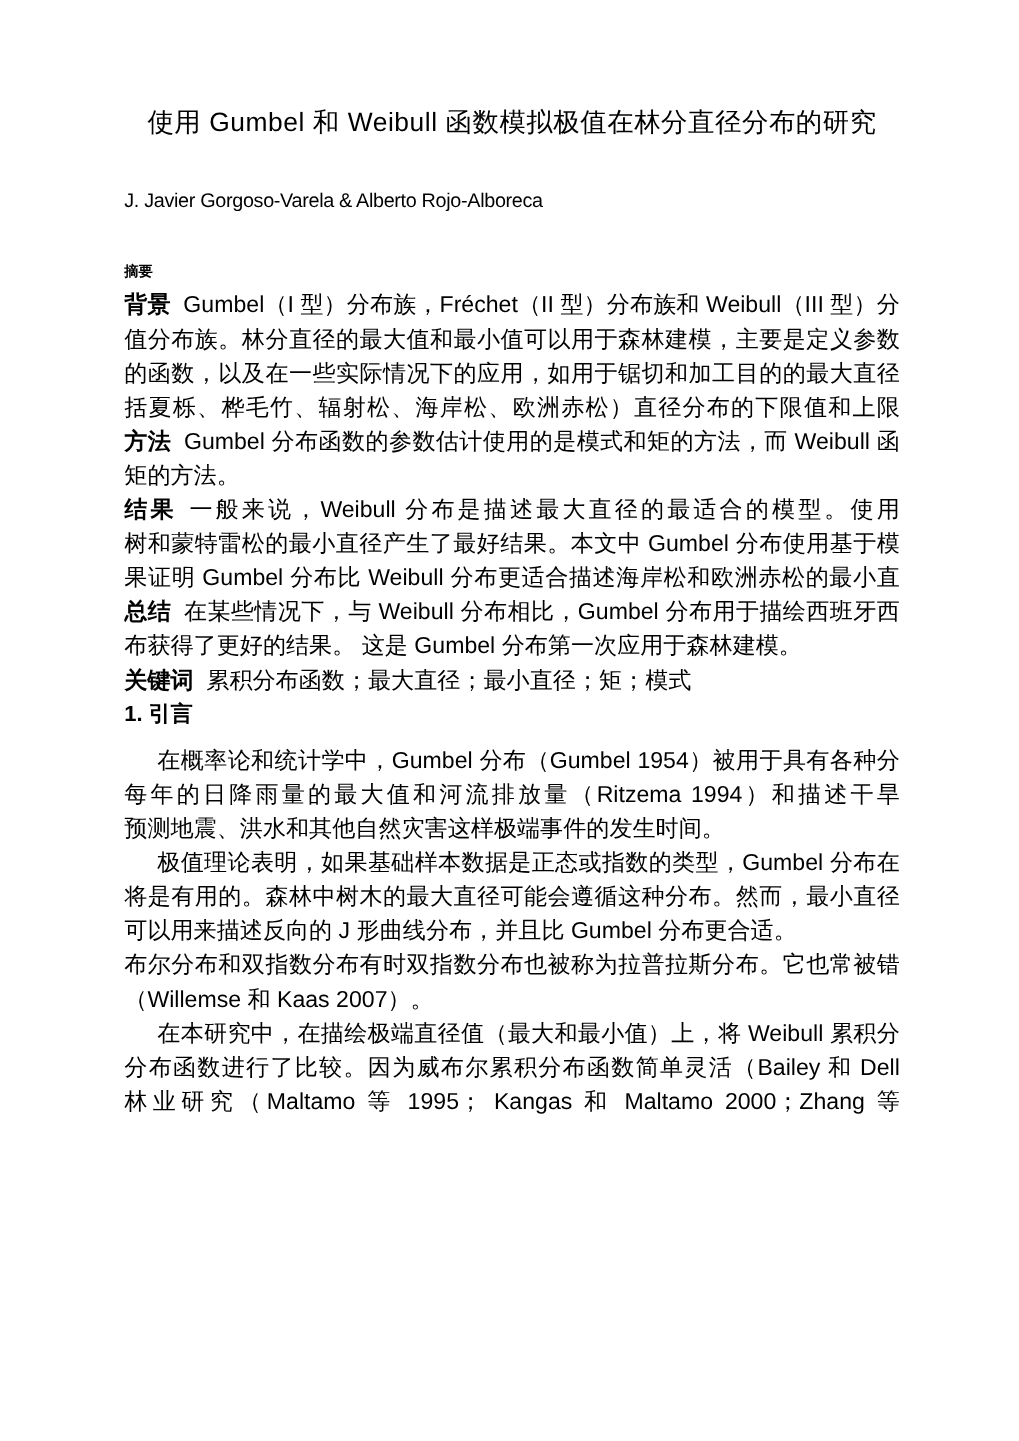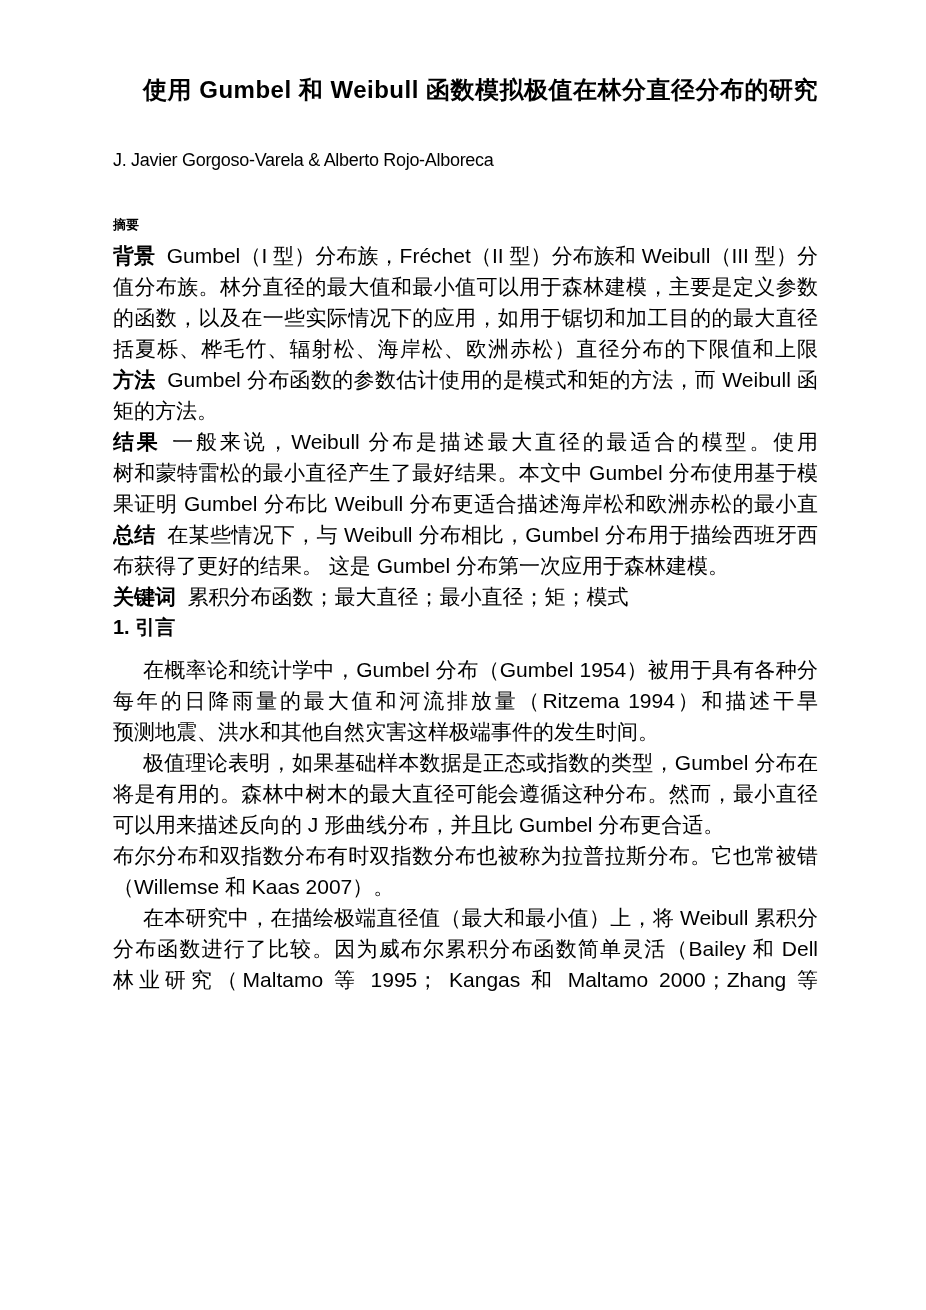--- a/index.html
+++ b/index.html
@@ -16,24 +16,24 @@
   }
   .page {
     box-sizing: border-box;
     width: 926px;
     height: 1310px;
     padding: 0 108px 0 113px;
     overflow: hidden;
     background: #ffffff;
   }
   .title {
-    margin: 75px 0 0 0;
+    margin: 97px 0 0 0;
     font-size: 24px;
-    font-weight: bold;
-    text-align: right;
+    font-weight: normal;
+    text-align: center;
     line-height: 30px;
     letter-spacing: 0.5px;
     white-space: nowrap;
   }
   .author {
     margin: 43px 0 0 0;
     font-size: 18px;
     font-weight: normal;
     line-height: 25px;
     letter-spacing: -0.3px;

